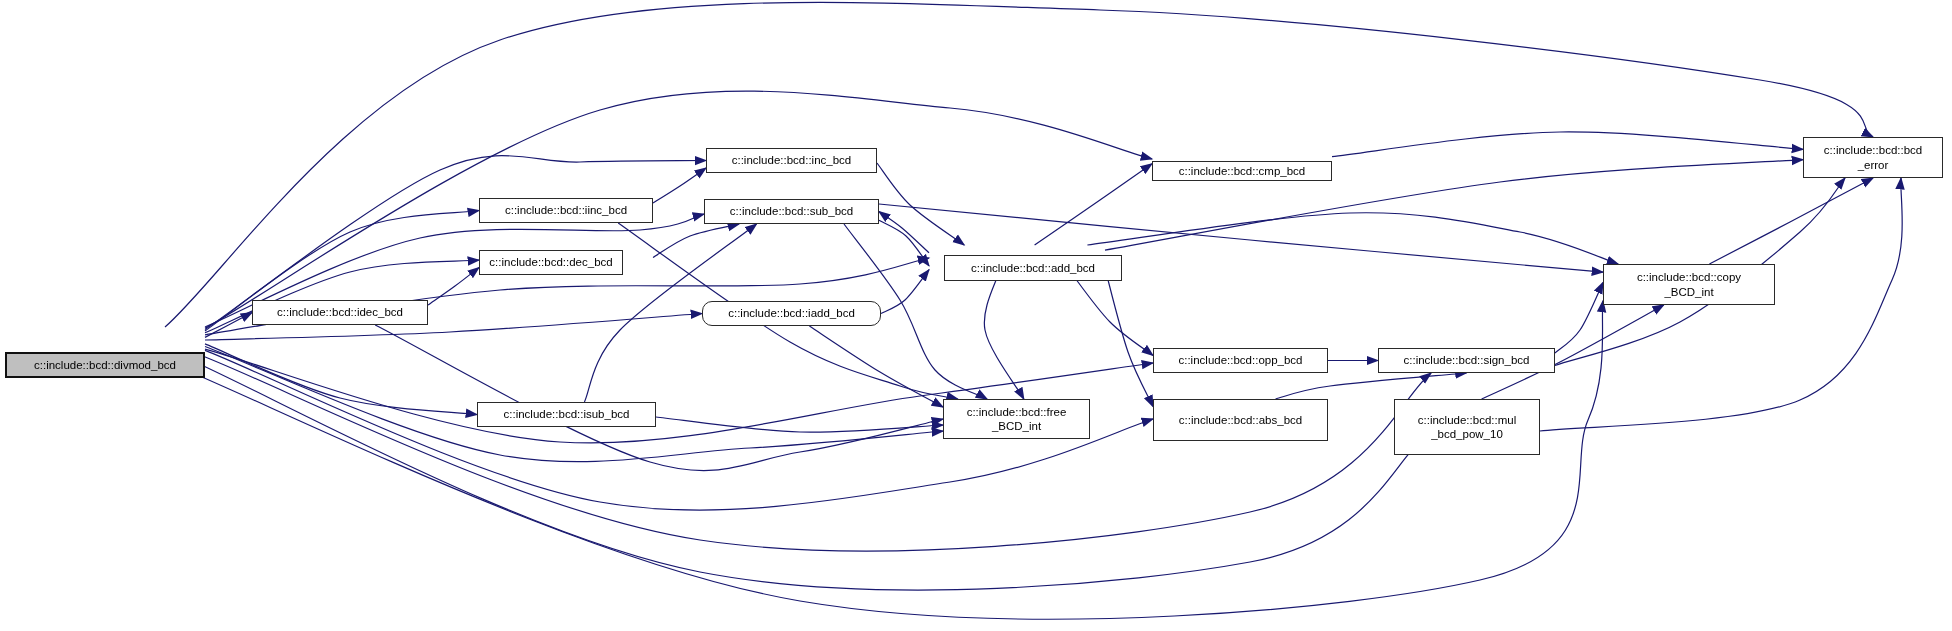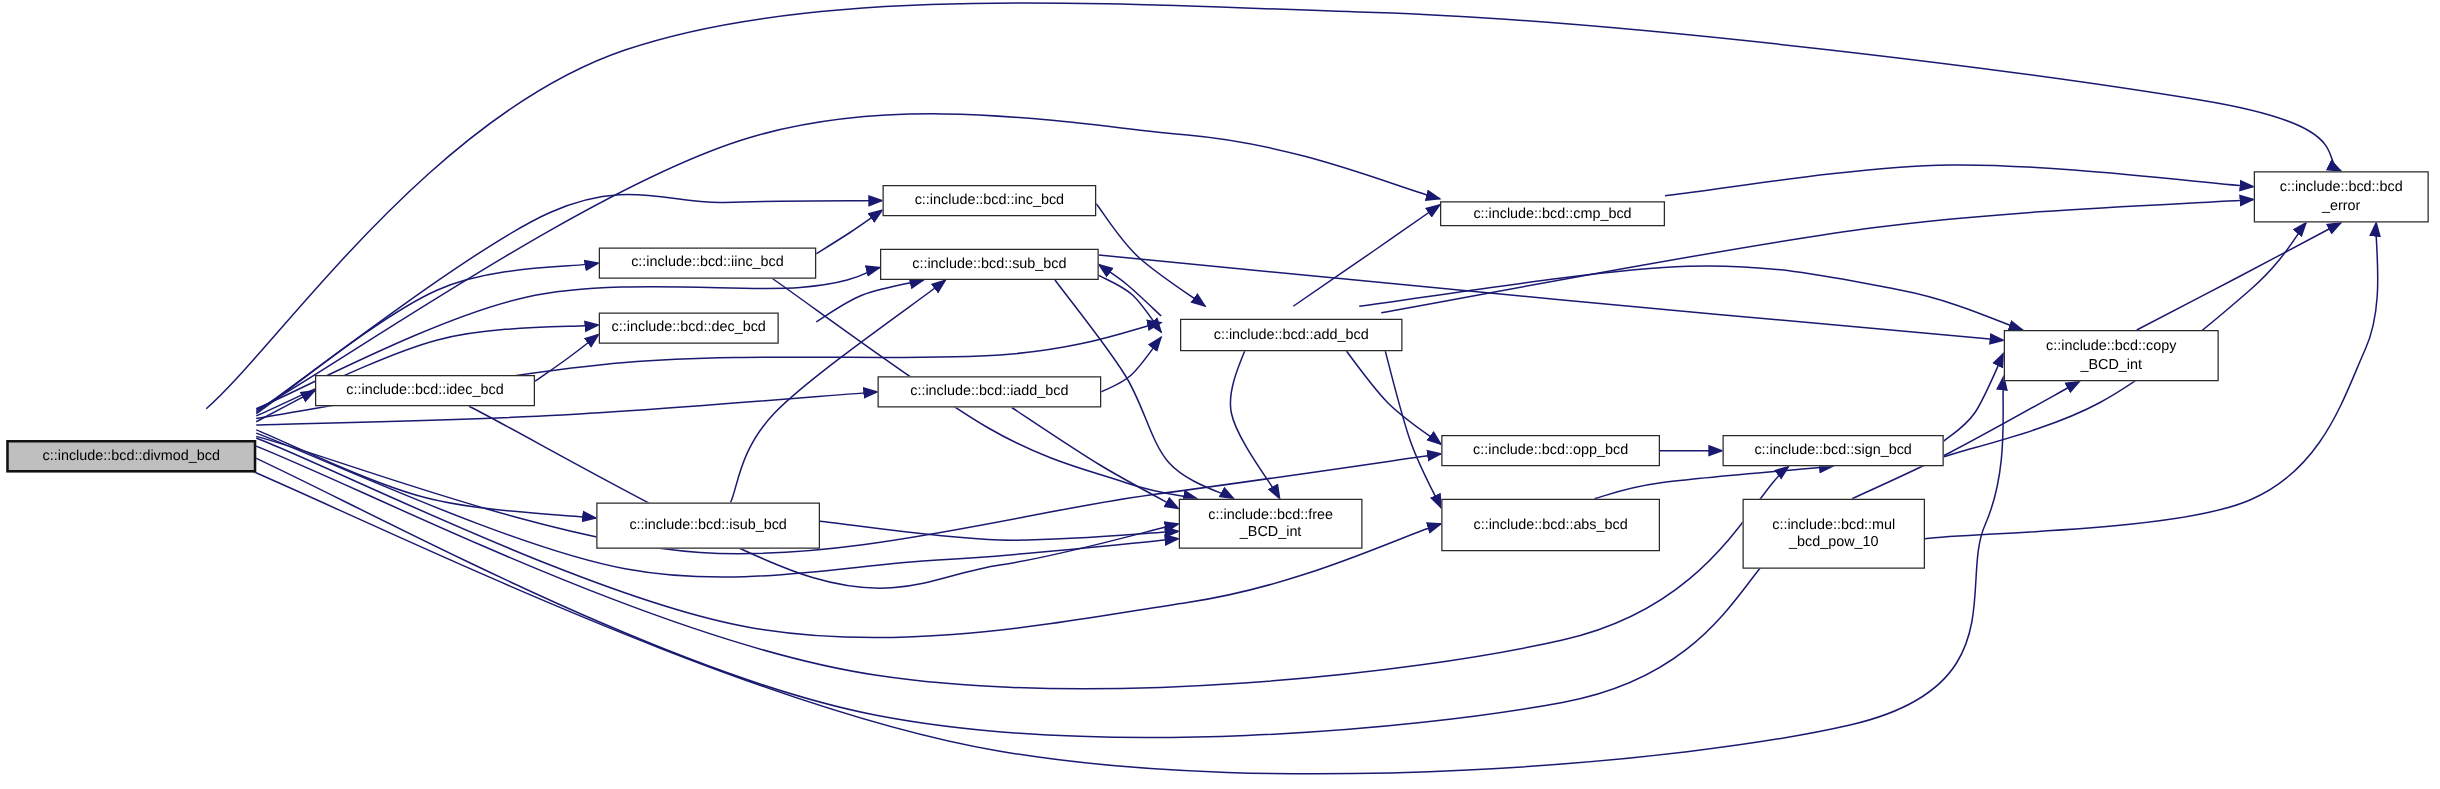--- a/index.html
+++ b/index.html
@@ -71,24 +71,24 @@
         <path d="M 1481.6,399 C 1494.7,392.8 1529.6,377.7 1560,362 C 1590.4,346.3 1646.5,314.5 1663.8,305" class="edge" stroke="#191970" marker-end="url(#arrow)"></path>
         <path d="M 1540,431 C 1583.3,425.8 1741.3,425.2 1800,400 C 1858.7,374.8 1875.2,317.0 1892,280 C 1908.8,243.0 1899.5,195.0 1901,178" class="edge" stroke="#191970" marker-end="url(#arrow)"></path>
         <path d="M 1709.4,264 C 1722.8,257.0 1762.7,236.3 1790,222 C 1817.3,207.7 1859.2,185.3 1873,178" class="edge" stroke="#191970" marker-end="url(#arrow)"></path>
       </g>
   </svg>
 
   <div class="node hl" style="left: 5px; top: 327px; width: 200px; height: 26px;"><span>c::include::bcd::divmod_bcd</span></div>
   <div class="node" style="left: 252px; top: 300px; width: 176px; height: 25px;"><span>c::include::bcd::idec_bcd</span></div>
   <div class="node" style="left: 479px; top: 198px; width: 174px; height: 25px;"><span>c::include::bcd::iinc_bcd</span></div>
   <div class="node" style="left: 479px; top: 250px; width: 144px; height: 25px;"><span>c::include::bcd::dec_bcd</span></div>
-  <div class="node" style="left: 477px; top: 402px; width: 179px; height: 37px;"><span>c::include::bcd::isub_bcd</span></div>
+  <div class="node" style="left: 477px; top: 402px; width: 179px; height: 25px;"><span>c::include::bcd::isub_bcd</span></div>
   <div class="node" style="left: 706px; top: 148px; width: 171px; height: 25px;"><span>c::include::bcd::inc_bcd</span></div>
   <div class="node" style="left: 704px; top: 199px; width: 175px; height: 25px; align-items: center;"><span>c::include::bcd::sub_bcd</span></div>
-  <div class="node" style="left: 702px; top: 301px; width: 179px; height: 25px;"><span>c::include::bcd::iadd_bcd</span></div>
+  <div class="node" style="left: 702px; top: 301px; width: 179px; height: 25px; border-radius: 10px;"><span>c::include::bcd::iadd_bcd</span></div>
   <div class="node" style="left: 943px; top: 399px; width: 147px; height: 40px;"><span>c::include::bcd::free
 _BCD_int</span></div>
   <div class="node" style="left: 944px; top: 245px; width: 178px; height: 26px; margin-top: 10px;"><span>c::include::bcd::add_bcd</span></div>
   <div class="node" style="left: 1152px; top: 161px; width: 180px; height: 20px;"><span>c::include::bcd::cmp_bcd</span></div>
   <div class="node" style="left: 1153px; top: 348px; width: 175px; height: 25px;"><span>c::include::bcd::opp_bcd</span></div>
   <div class="node" style="left: 1153px; top: 399px; width: 175px; height: 42px;"><span>c::include::bcd::abs_bcd</span></div>
   <div class="node" style="left: 1378px; top: 348px; width: 177px; height: 25px;"><span>c::include::bcd::sign_bcd</span></div>
   <div class="node" style="left: 1394px; top: 399px; width: 146px; height: 56px;"><span>c::include::bcd::mul
 _bcd_pow_10</span></div>
   <div class="node" style="left: 1603px; top: 264px; width: 172px; height: 41px;"><span>c::include::bcd::copy

